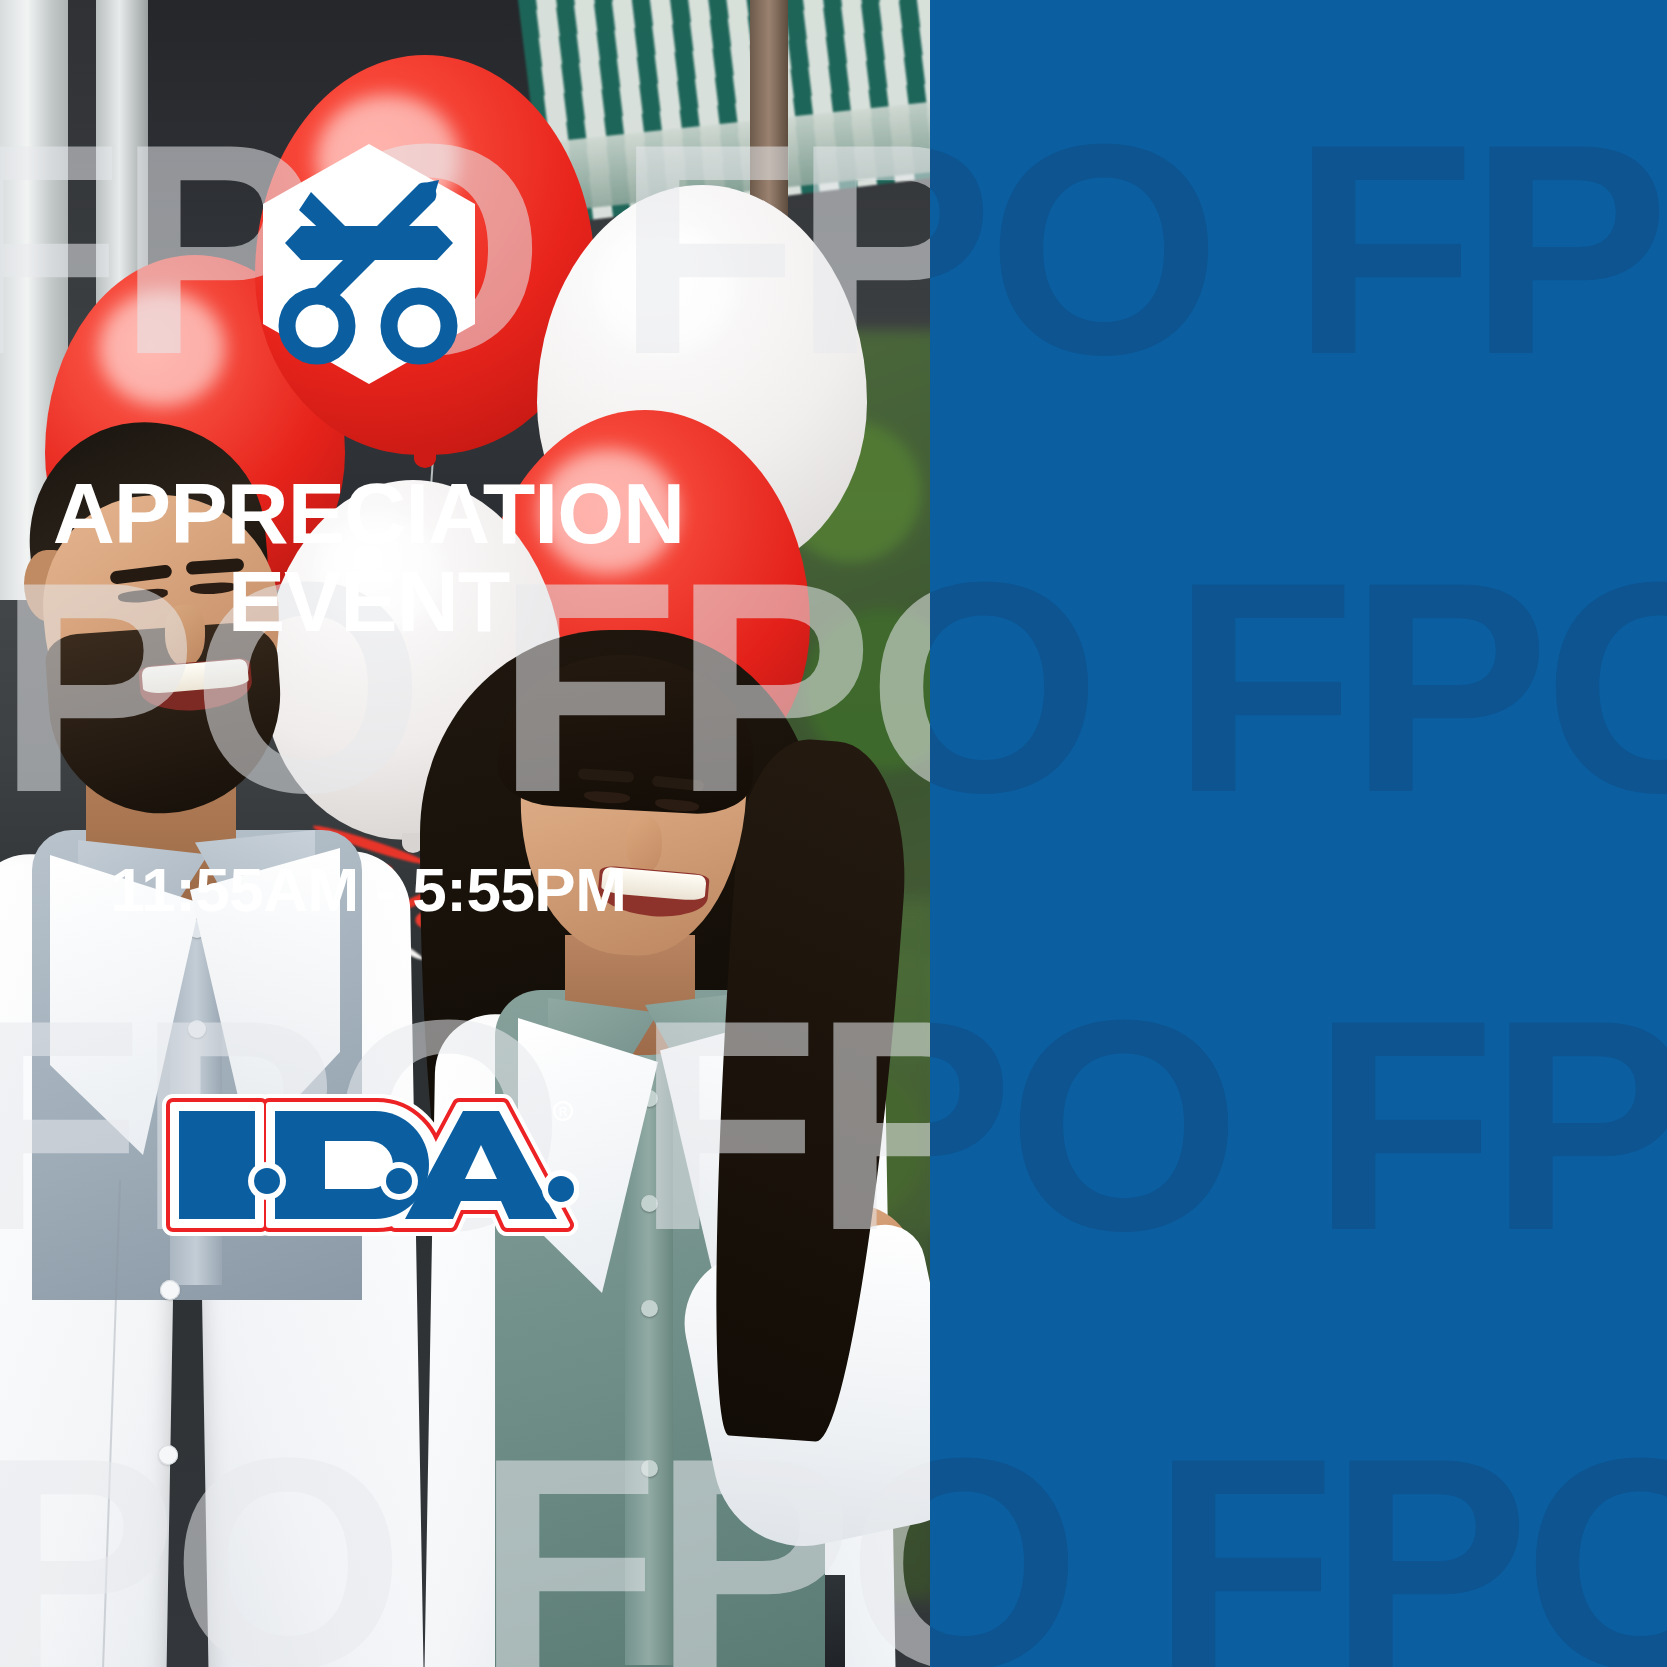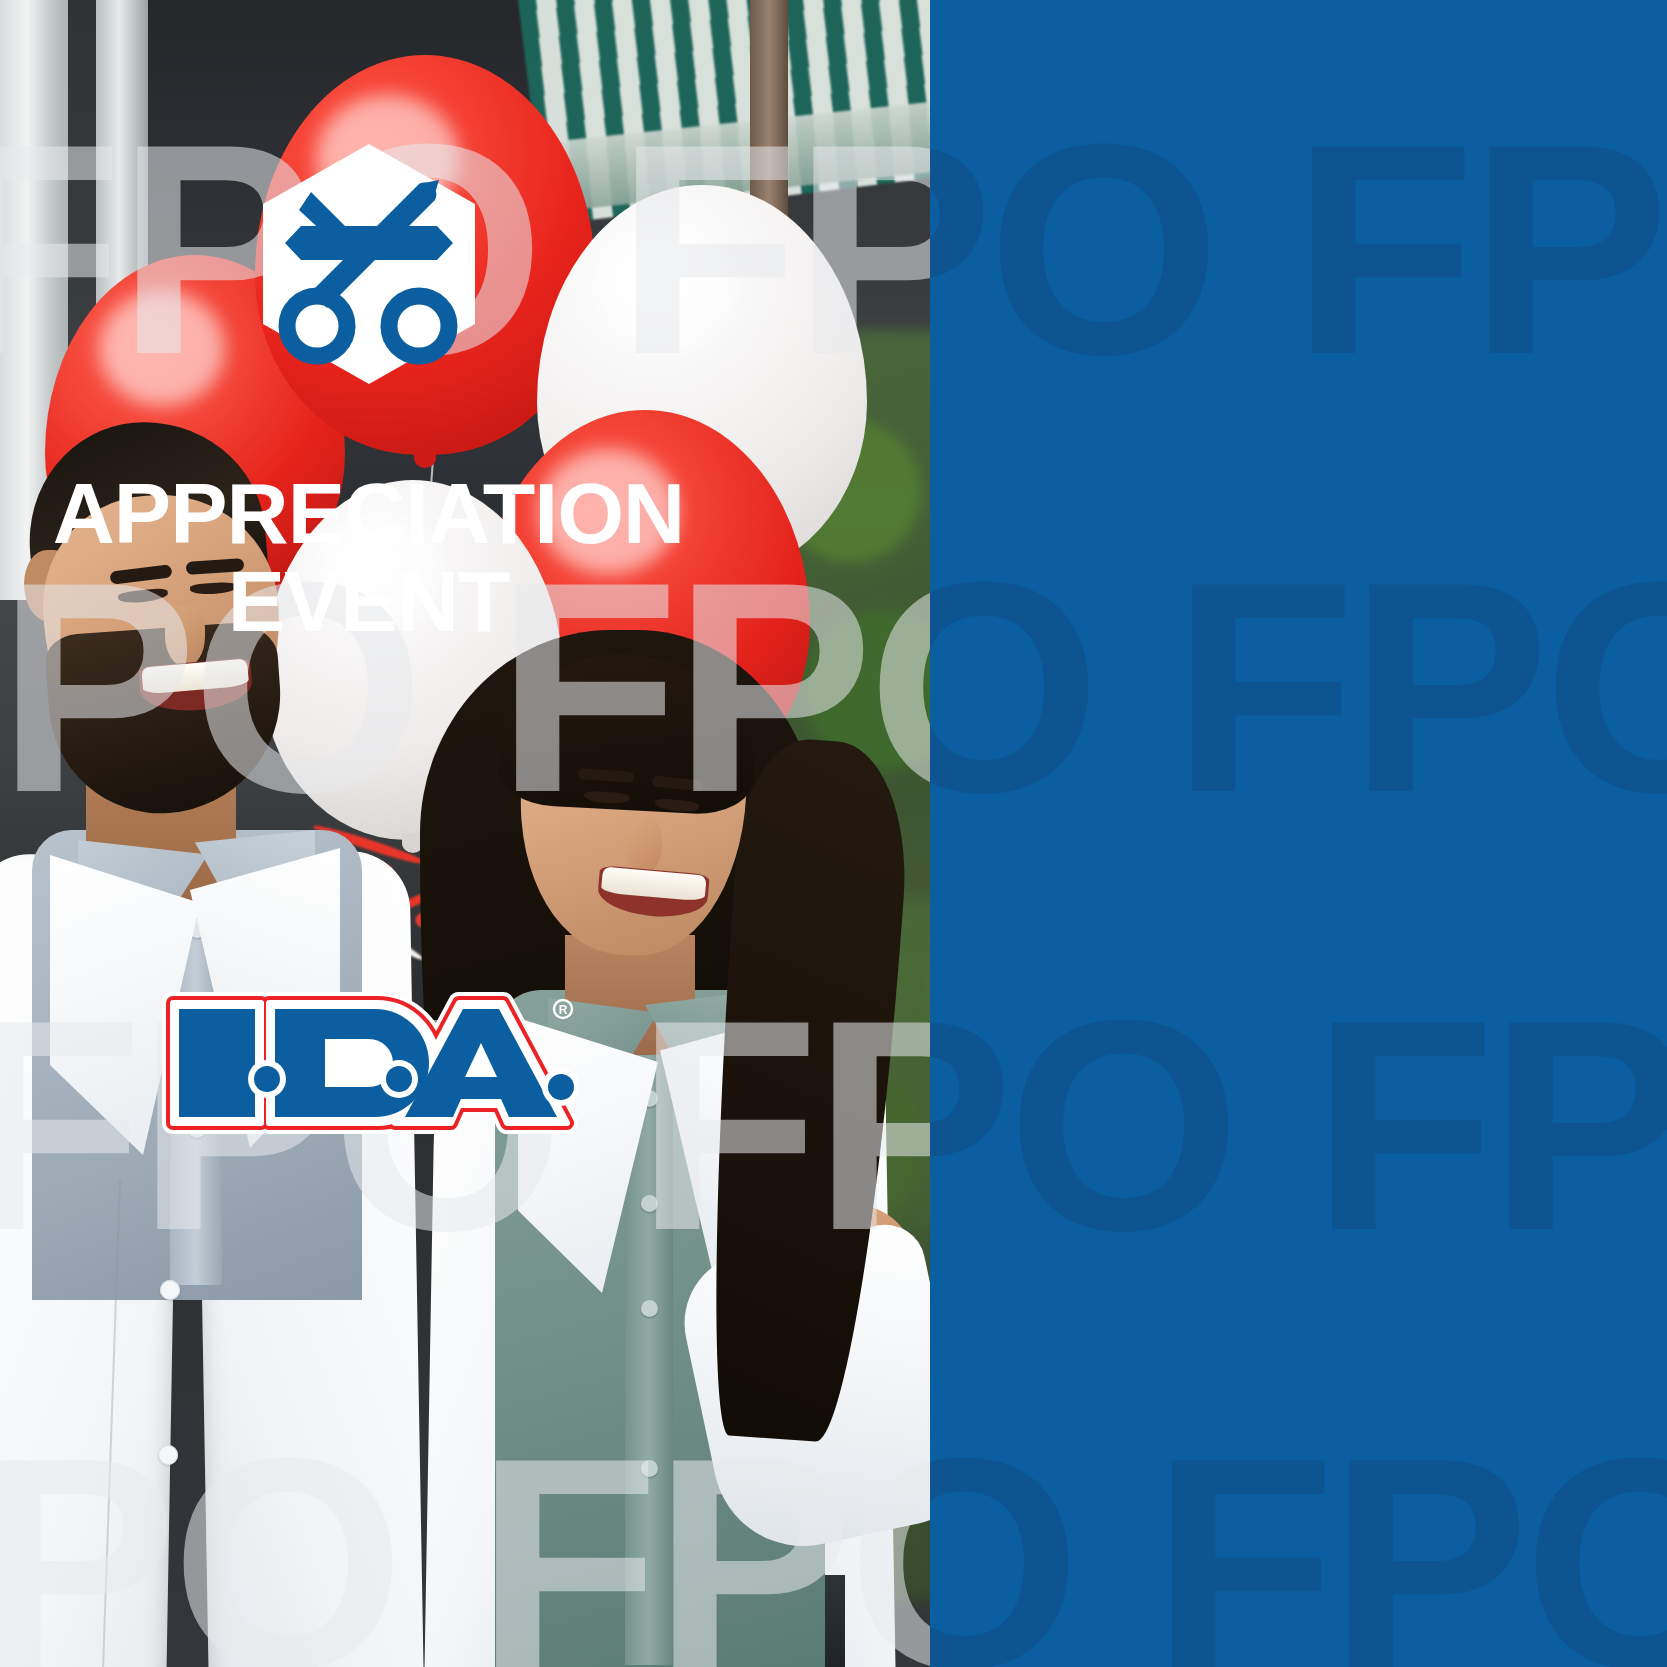--- a/index.html
+++ b/index.html
@@ -508,20 +508,21 @@
         <circle cx="166" cy="186" r="30" fill="none" stroke="#0b5fa1" stroke-width="17"></circle>
       </g>
     </svg>
 
     <div id="headline">
       <span class="ln">APPRECIATION</span>
       <span class="ln">EVENT</span>
     </div>
 
     <div id="date-block">
+      <div id="event-time">11:55AM - 5:55PM</div>
     </div>
 
     <svg id="brand-logo" viewBox="0 0 420 160">
 
       <g>
         <path d="M14 20 h88 v120 h-88 z
                  M110 20 h108 a60 60 0 0 1 0 120 h-108 z
                  M236 140 l64 -120 h44 l64 120 h-60 l-8 -18 h-40 l-8 18 z" fill="#ffffff" stroke="#ffffff" stroke-width="22" stroke-linejoin="round"></path>
       </g>
 

